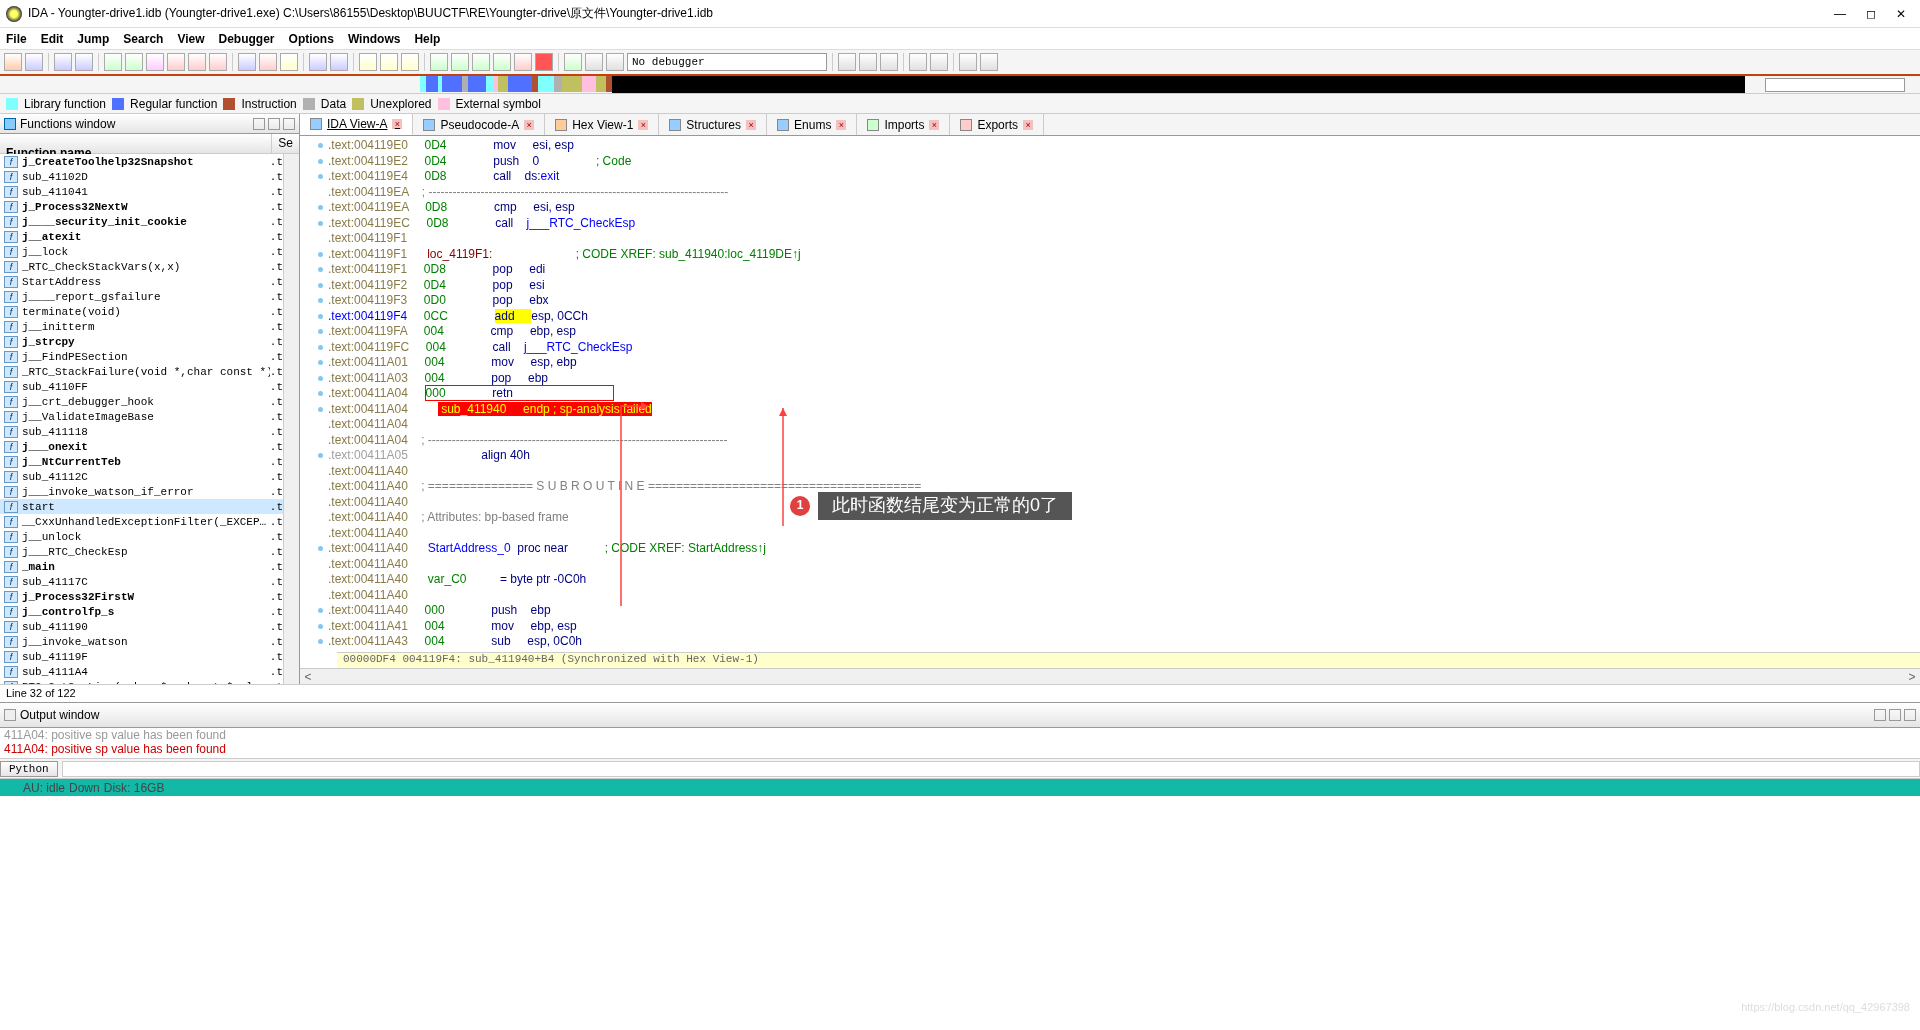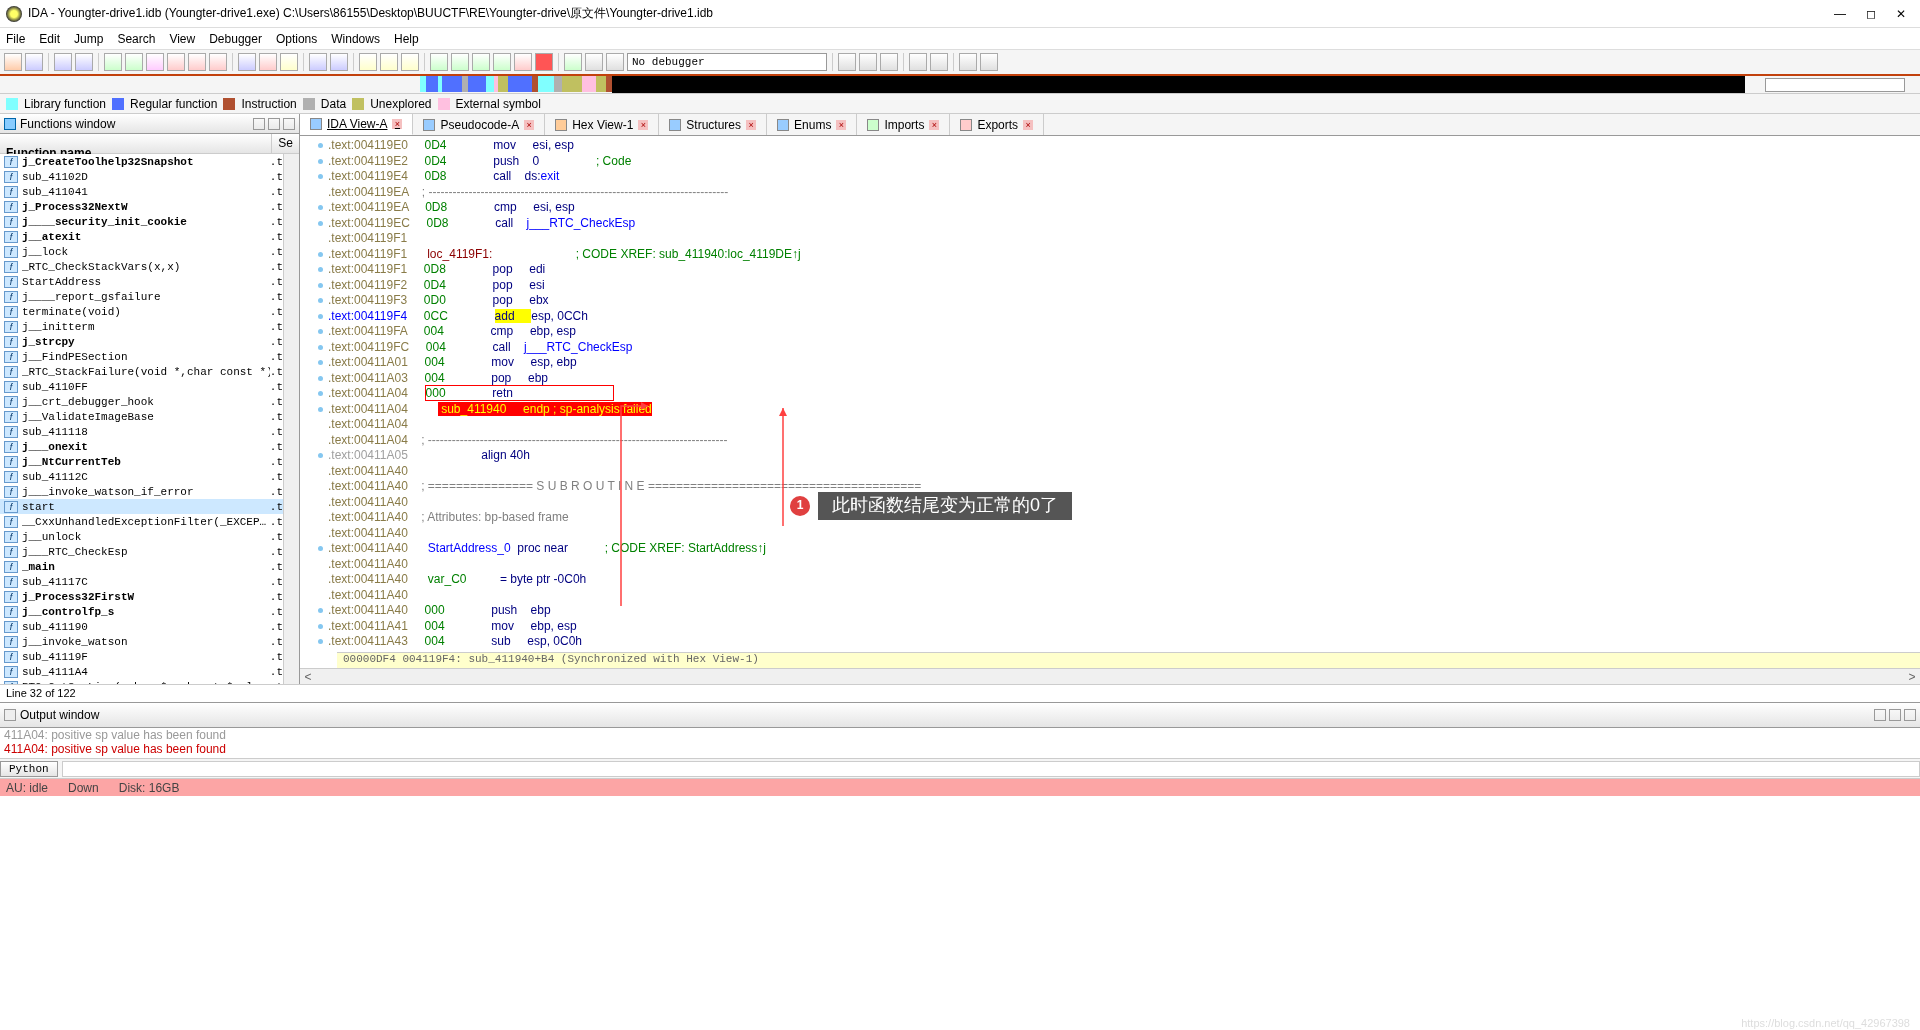--- a/index.html
+++ b/index.html
@@ -4,21 +4,21 @@
 <style>
 * { margin: 0; padding: 0; box-sizing: border-box; font-family: "Segoe UI", Tahoma, sans-serif; font-size: 12px; }
 body { background: #fff; overflow: hidden; }
 
 .titlebar { height: 28px; background: #fff; display: flex; align-items: center; padding: 0 6px; border-bottom: 1px solid #ddd; }
 .titlebar-icon { width: 16px; height: 16px; background: radial-gradient(circle, #ff6 30%, #333 70%); border-radius: 50%; margin-right: 6px; }
 .titlebar-text { flex: 1; }
 .win-controls { display: flex; gap: 20px; margin-right: 8px; font-size: 14px; }
 
 .menubar { height: 22px; display: flex; align-items: center; padding: 0 6px; gap: 14px; border-bottom: 1px solid #ddd; }
-.menubar span { cursor: default; }
+.menubar span { cursor: default; font-weight: bold; }
 
 .toolbar { height: 26px; background: #f5f5f5; border-bottom: 2px solid #c2410c; display: flex; align-items: center; padding: 0 4px; gap: 3px; }
 .tb-btn { width: 18px; height: 18px; border: 1px solid #aaa; background: linear-gradient(#fff,#e0e0e0); display: inline-block; }
 .tb-sep { width: 1px; height: 18px; background: #ccc; margin: 0 2px; }
 .tb-combo { height: 18px; border: 1px solid #999; background: #fff; padding: 0 4px; font-family: "Courier New", monospace; font-size: 11px; display: flex; align-items: center; }
 
 .navbar { height: 18px; background: #f5f5f5; border-bottom: 1px solid #ccc; display: flex; }
 .navbar-pre { width: 420px; }
 .navbar-colors { display: flex; }
 .nc { height: 16px; }
@@ -84,22 +84,22 @@
 .hscroll .arrow { width: 16px; text-align: center; color: #666; }
 
 .status-line { height: 18px; padding: 2px 6px; border-top: 1px solid #ccc; font-size: 11px; }
 
 .output-title { height: 20px; background: linear-gradient(#fff,#e5e5e5); border-top: 1px solid #999; border-bottom: 1px solid #999; display: flex; align-items: center; padding: 12px 4px; gap: 4px; font-size: 11px; }
 .output-title .right-icons { margin-left: auto; display: flex; gap: 3px; }
 .output-body { height: 30px; background: #fff; font-family: "Courier New", monospace; font-size: 11px; color: #c00; padding: 0 4px; }
 
 .bottom-bar { height: 20px; background: #f5f5f5; border-top: 1px solid #ccc; display: flex; align-items: center; }
 .py-btn { border: 1px solid #999; background: linear-gradient(#fff,#e5e5e5); padding: 1px 8px; font-family: "Courier New", monospace; font-size: 11px; }
-.status-bottom { height: 18px; background: #fca5a5; border-top: 1px solid #ccc; display: flex; align-items: center; gap: 20px; padding: 0 6px; font-family: "Courier New", monospace; font-size: 11px; color: #444; }
-.watermark { position: absolute; right: 10px; bottom: 1px; color: #ddd; font-size: 11px; }
+.status-bottom { height: 18px; background: #14b8a6; border-top: 1px solid #ccc; display: flex; align-items: center; gap: 4px; padding: 0 23px; font-family: "Courier New", monospace; font-size: 11px; color: #444; }
+.watermark { position: absolute; right: 10px; bottom: 17px; color: #ddd; font-size: 11px; }
 
 .red-arrow-svg { position: absolute; left: 313px; top: 260px; pointer-events: none; }
 </style>
 </head>
 <body>
 
 <div class="titlebar">
   <span class="titlebar-icon"></span>
   <span class="titlebar-text">IDA - Youngter-drive1.idb (Youngter-drive1.exe) C:\Users\86155\Desktop\BUUCTF\RE\Youngter-drive\原文件\Youngter-drive1.idb</span>
   <div class="win-controls">

